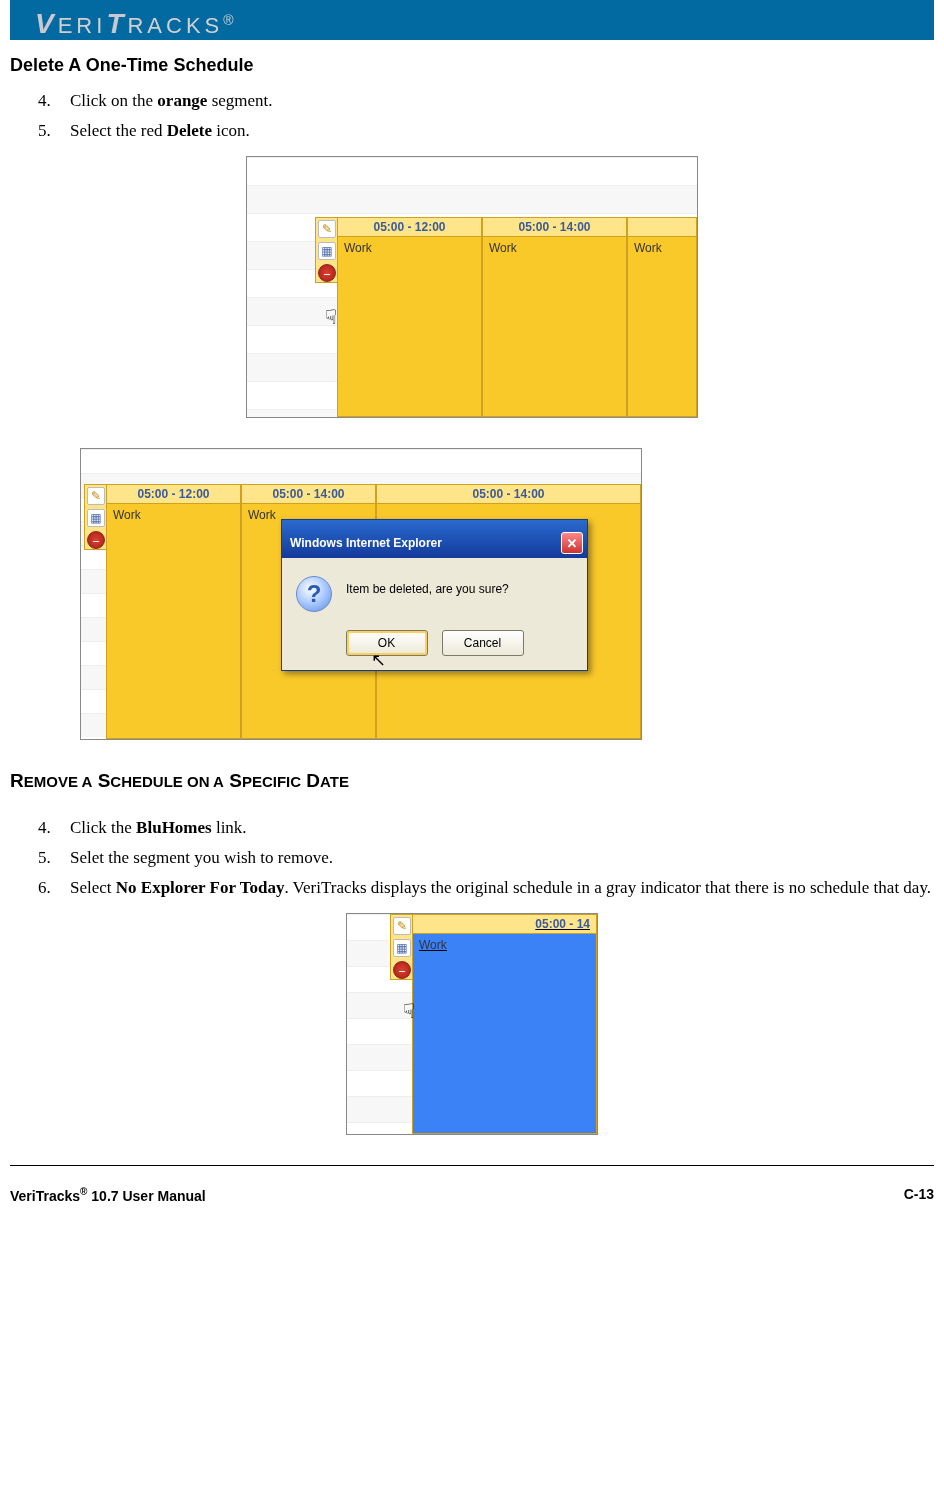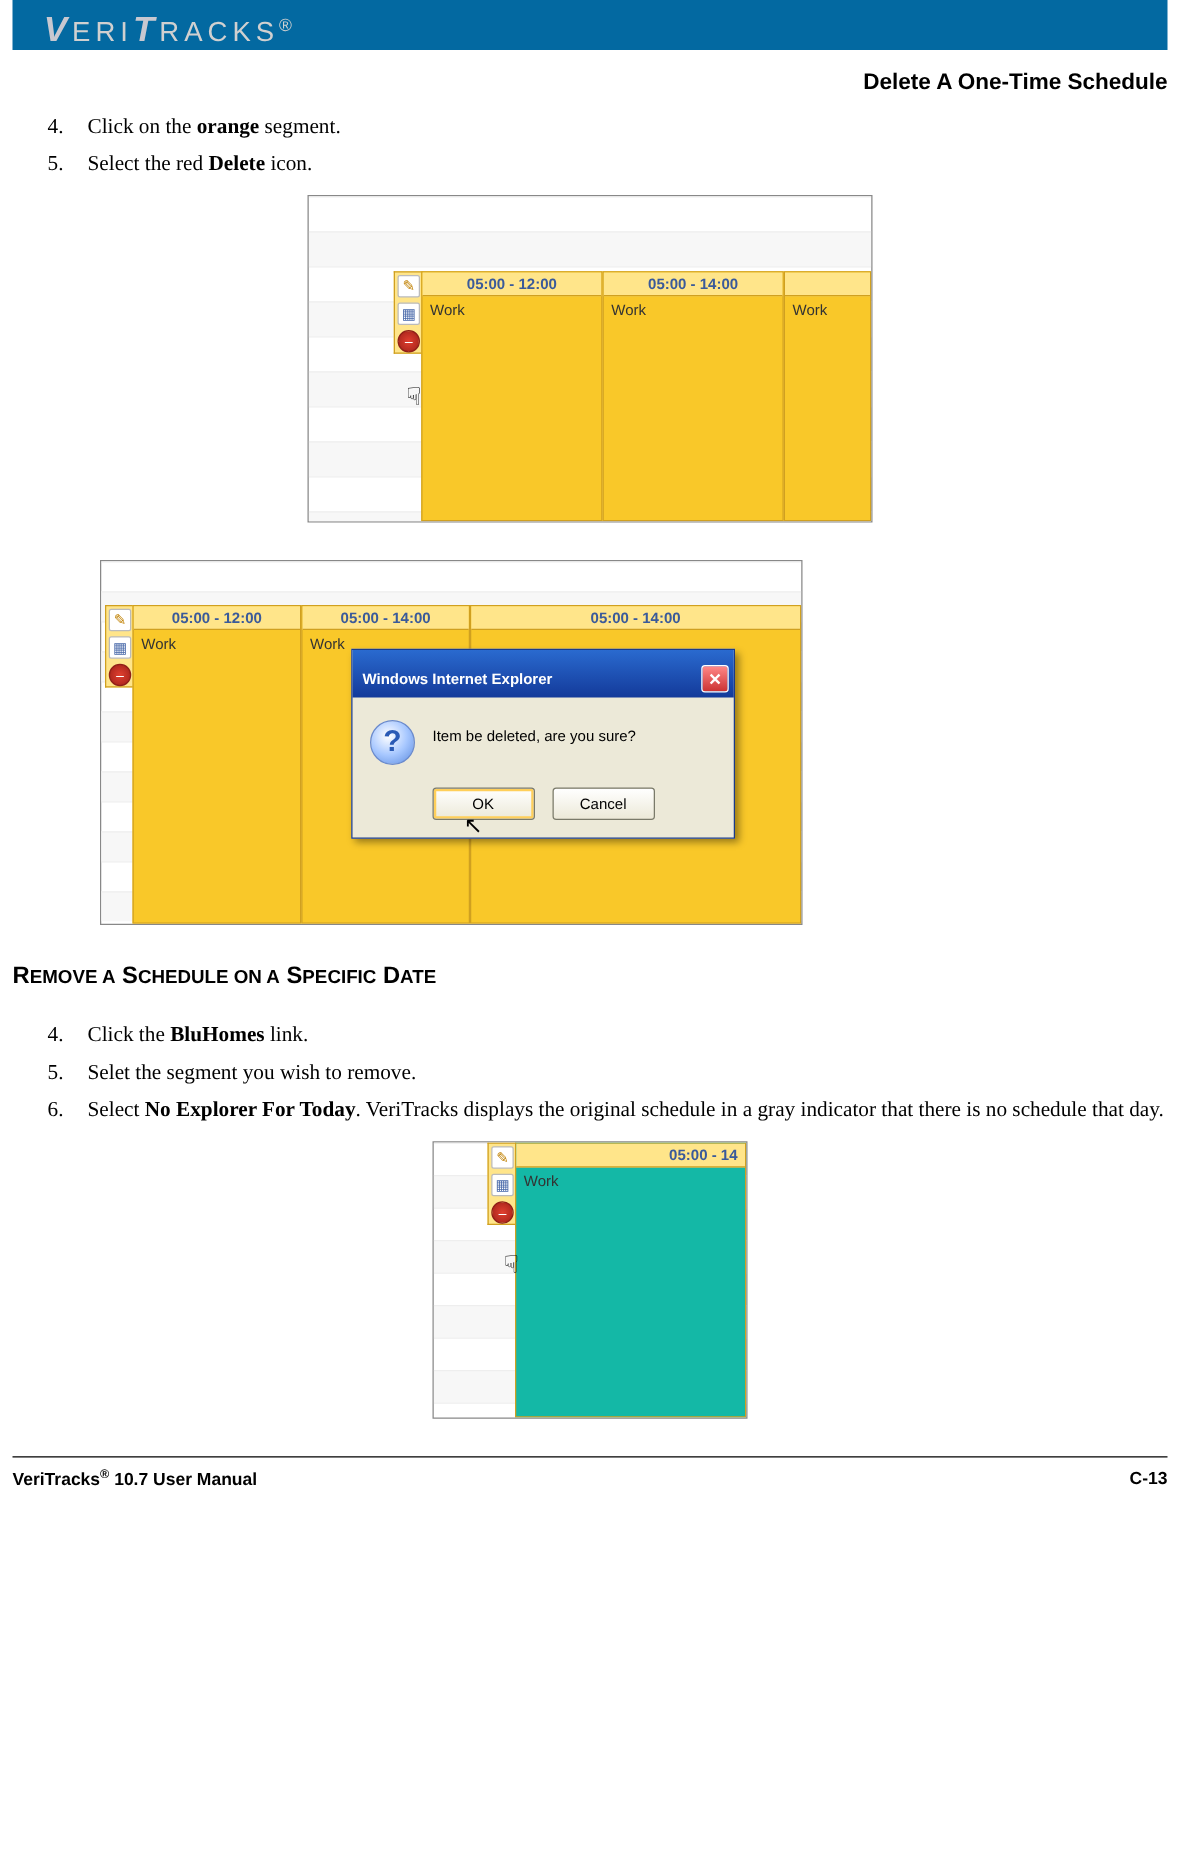--- a/index.html
+++ b/index.html
@@ -29,21 +29,20 @@
     font-weight: normal;
   }
   .logo .v { font-size: 28px; font-style: italic; font-weight: bold; color: #c8c8d0;}
   .logo .t { font-size: 28px; font-style: italic; font-weight: bold; color: #c8c8d0;}
   .logo .reg { font-size: 14px; vertical-align: super; letter-spacing: 0;}
   h3.section-title {
     font-family: Arial, sans-serif;
     font-size: 18px;
     font-weight: bold;
     margin: 10px 0 15px 0;
-    text-align: right;
   }
   h3.section-title-caps {
     font-family: Arial, sans-serif;
     font-size: 19px;
     font-weight: bold;
     font-variant: small-caps;
     margin: 25px 0 26px 0;
   }
   ol {
     margin: 0 0 15px 45px;
@@ -247,23 +246,24 @@
     text-align: center;
     height: 18px;
     line-height: 18px;
     color: #3a5a9a;
     background: #ffe58a;
     border-bottom: 1px solid #d0a020;
   }
   .fig3 .col-block {
     position: absolute;
     top: 0px;
-    background: #14b8a6;
+    background: #3b82f6;
     border: 1px solid #d0a020;
     box-sizing: border-box;
+    text-decoration: underline;
   }
   .fig3 .body-label {
     font-family: Tahoma, sans-serif;
     font-size: 12px;
     padding: 4px 6px;
     color: #333;
   }
   .fig3 .toolbar {
     position: absolute;
     left: 43px;
@@ -286,21 +286,21 @@
   }
 
   .footer {
     display: flex;
     justify-content: space-between;
     font-family: Arial, sans-serif;
     font-size: 14px;
     font-weight: bold;
     border-top: 1px solid #000;
     margin-top: 20px;
-    padding-top: 8px;
+    padding-top: 20px;
   }
   .footer .sup { font-size: 10px; vertical-align: super; }
 </style>
 </head>
 <body>
 
 <div class="page">
   <div class="header-bar">
     <span class="logo"><span class="v">V</span>ERI<span class="t">T</span>RACKS<span class="reg">®</span></span>
   </div>

